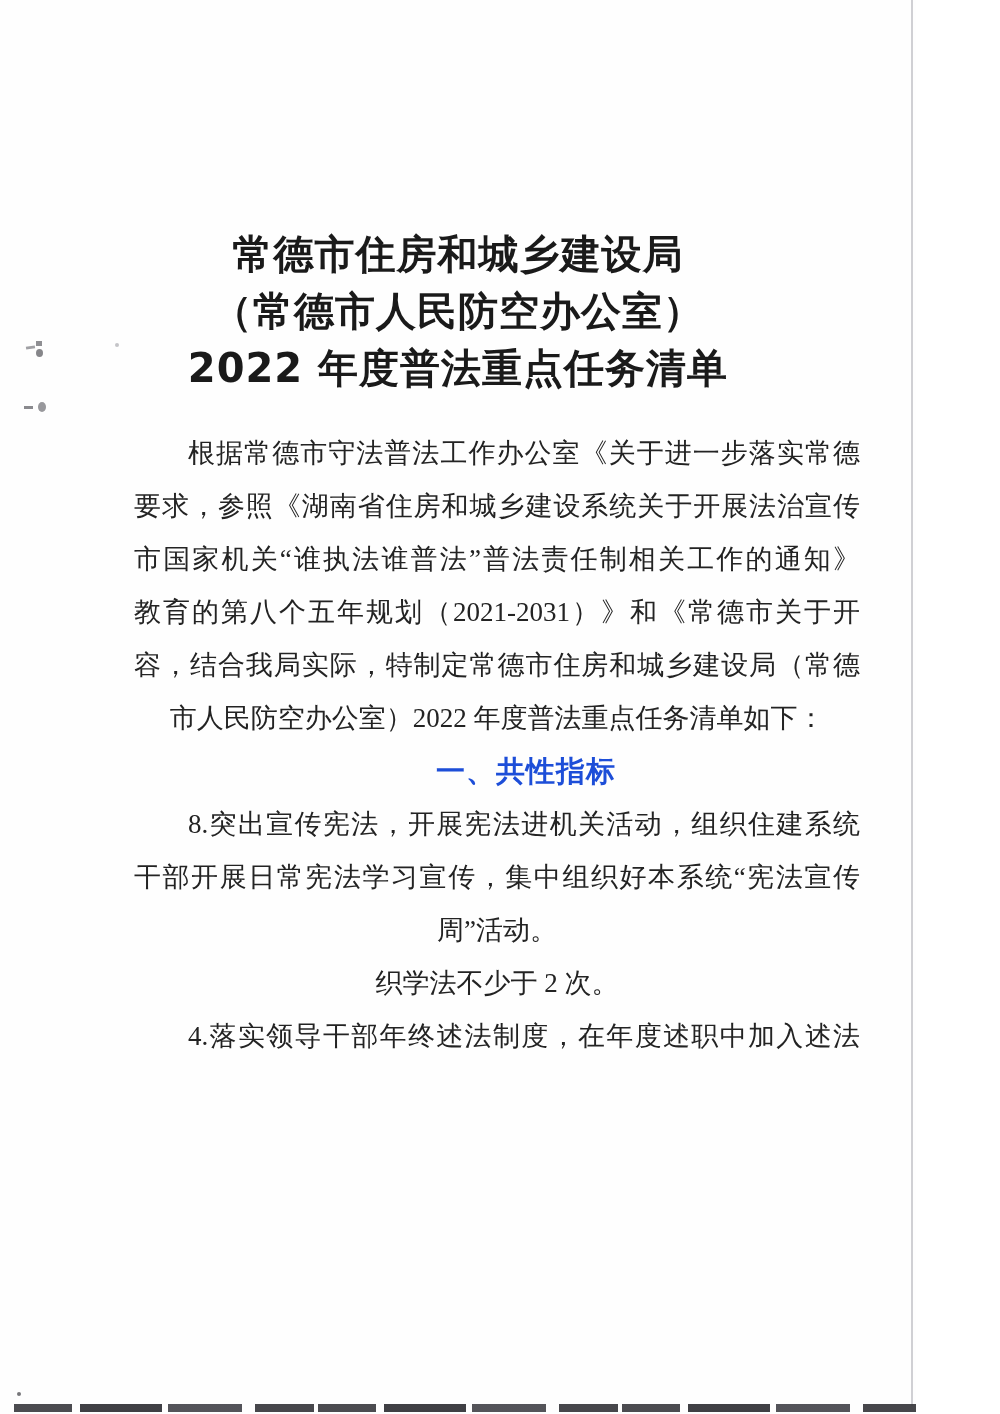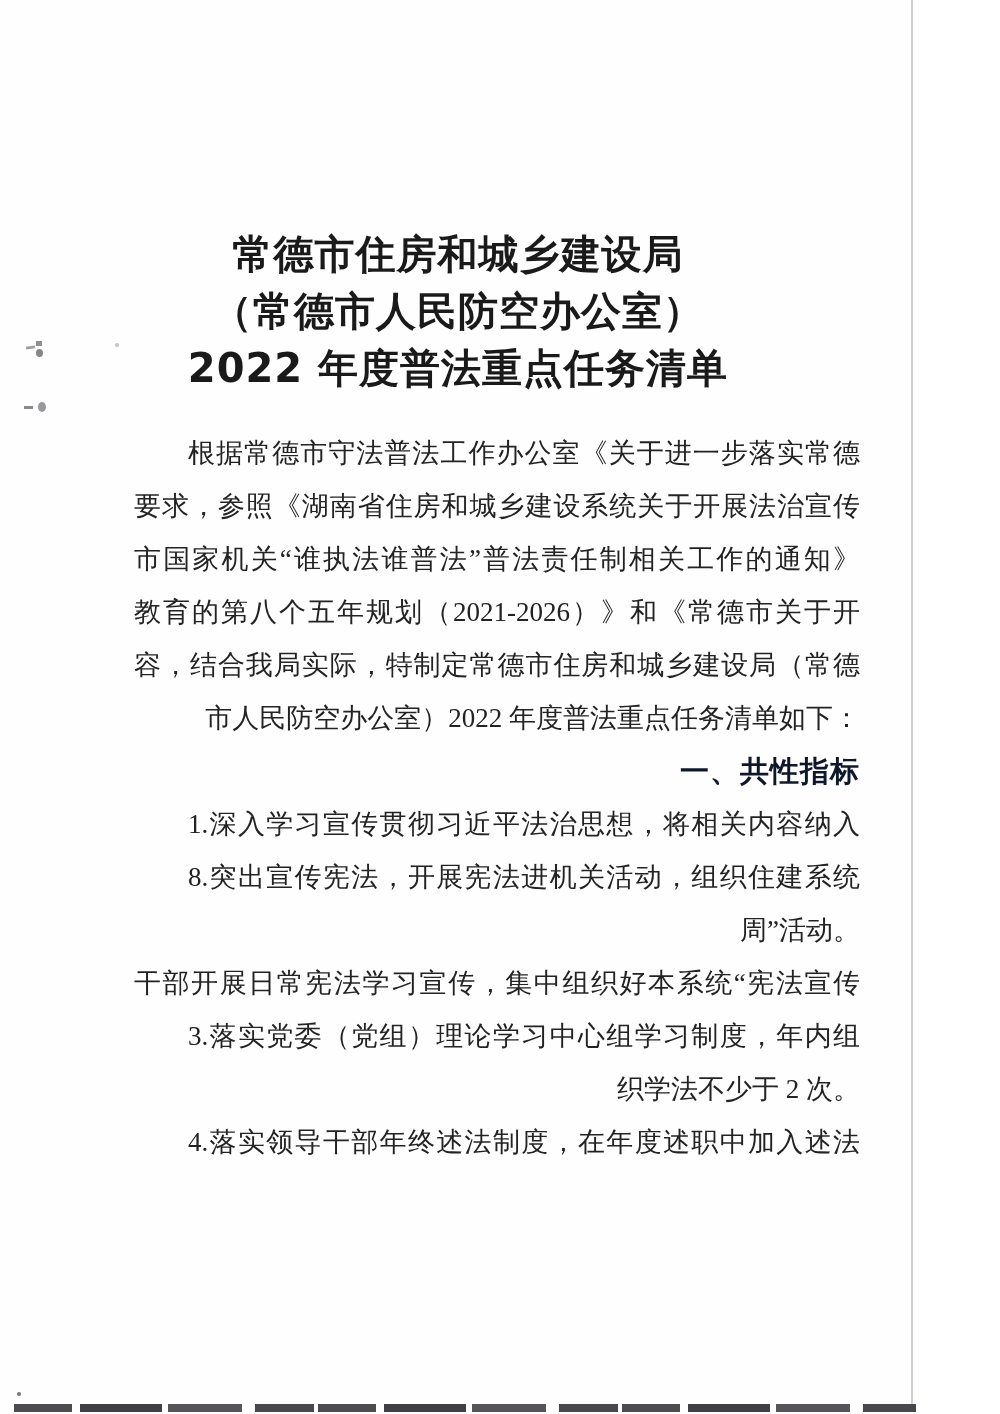--- a/index.html
+++ b/index.html
@@ -17,26 +17,26 @@
     font-weight:700;
     font-size:40px;line-height:57px;
     color:#1a1a1a;
     letter-spacing:1px;
   }
   .body-block{
     position:absolute;top:427px;left:134px;width:726px;
     font-size:27px;line-height:53px;
     color:#232323;
   }
-  .ln{height:53px;overflow:hidden;text-align:right;}
+  .ln{height:53px;overflow:hidden;text-align:center;}
   .fill{text-align:justify;text-align-last:justify;}
   .indent{text-indent:2em;}
   .heading{
     font-family:"DejaVu Sans","Liberation Sans",sans-serif;
-    font-weight:700;font-size:29px;color:#0f172a;
+    font-weight:700;font-size:29px;color:#1d4ed8;
     letter-spacing:1px;
   }
   
   .edge-line{
     position:absolute;top:0;bottom:8px;right:3px;width:2px;
     background:#d0d0d4;
   }
   .noise-band{
     position:absolute;left:14px;right:0;bottom:2px;height:8px;
     opacity:.92;
@@ -64,33 +64,31 @@
   <div class="title-block">
     <div>常德市住房和城乡建设局</div>
     <div>（常德市人民防空办公室）</div>
     <div>2022 年度普法重点任务清单</div>
   </div>
 
   <div class="body-block">
     <div class="ln fill indent">根据常德市守法普法工作办公室《关于进一步落实常德</div>
     <div class="ln fill">要求，参照《湖南省住房和城乡建设系统关于开展法治宣传</div>
     <div class="ln fill">市国家机关“谁执法谁普法”普法责任制相关工作的通知》</div>
-    <div class="ln fill">教育的第八个五年规划（2021-2026）》和《常德市关于开</div>
+    <div class="ln fill">教育的第八个五年规划（2021-2031）》和《常德市关于开</div>
     <div class="ln fill">容，结合我局实际，特制定常德市住房和城乡建设局（常德</div>
     <div class="ln">市人民防空办公室）2022 年度普法重点任务清单如下：</div>
 
     <div class="ln indent heading">一、共性指标</div>
 
-    <div class="ln fill indent">1.深入学习宣传贯彻习近平法治思想，将相关内容纳入</div>
 
     <div class="ln fill indent">8.突出宣传宪法，开展宪法进机关活动，组织住建系统</div>
+    <div class="ln fill">干部开展日常宪法学习宣传，集中组织好本系统“宪法宣传</div>
     <div class="ln">周”活动。</div>
-    <div class="ln fill">干部开展日常宪法学习宣传，集中组织好本系统“宪法宣传</div>
 
-    <div class="ln fill indent">3.落实党委（党组）理论学习中心组学习制度，年内组</div>
     <div class="ln">织学法不少于 2 次。</div>
 
     <div class="ln fill indent">4.落实领导干部年终述法制度，在年度述职中加入述法</div>
   </div>
 
   <div class="speck s1"></div>
   <div class="speck s2"></div>
   <div class="speck round s3"></div>
   <div class="speck round s4"></div>
   <div class="speck s5"></div>

